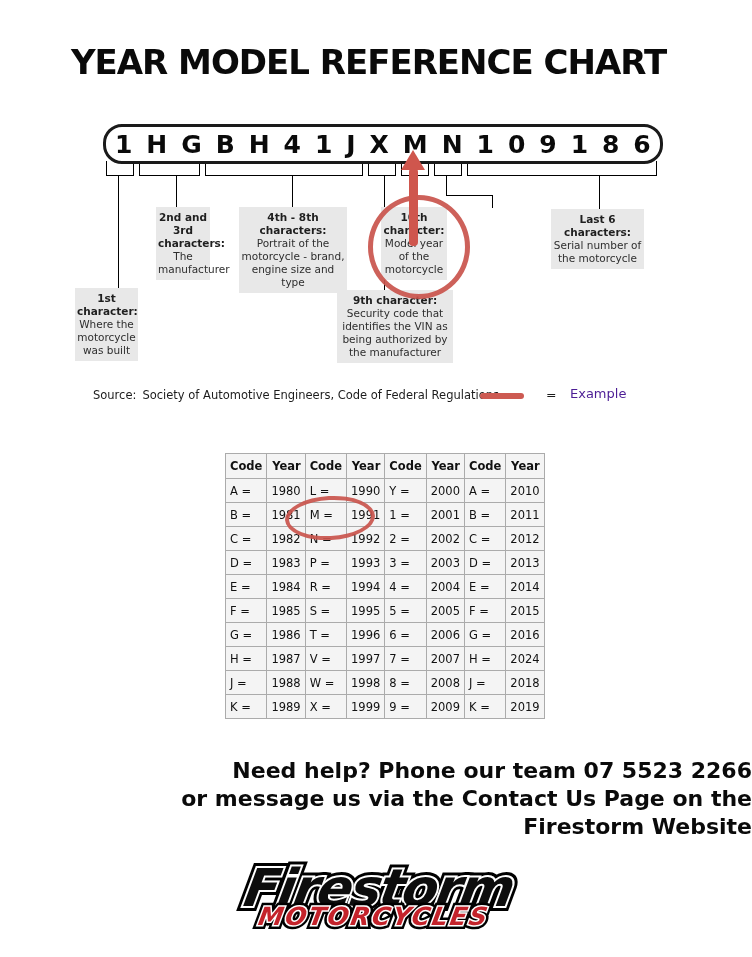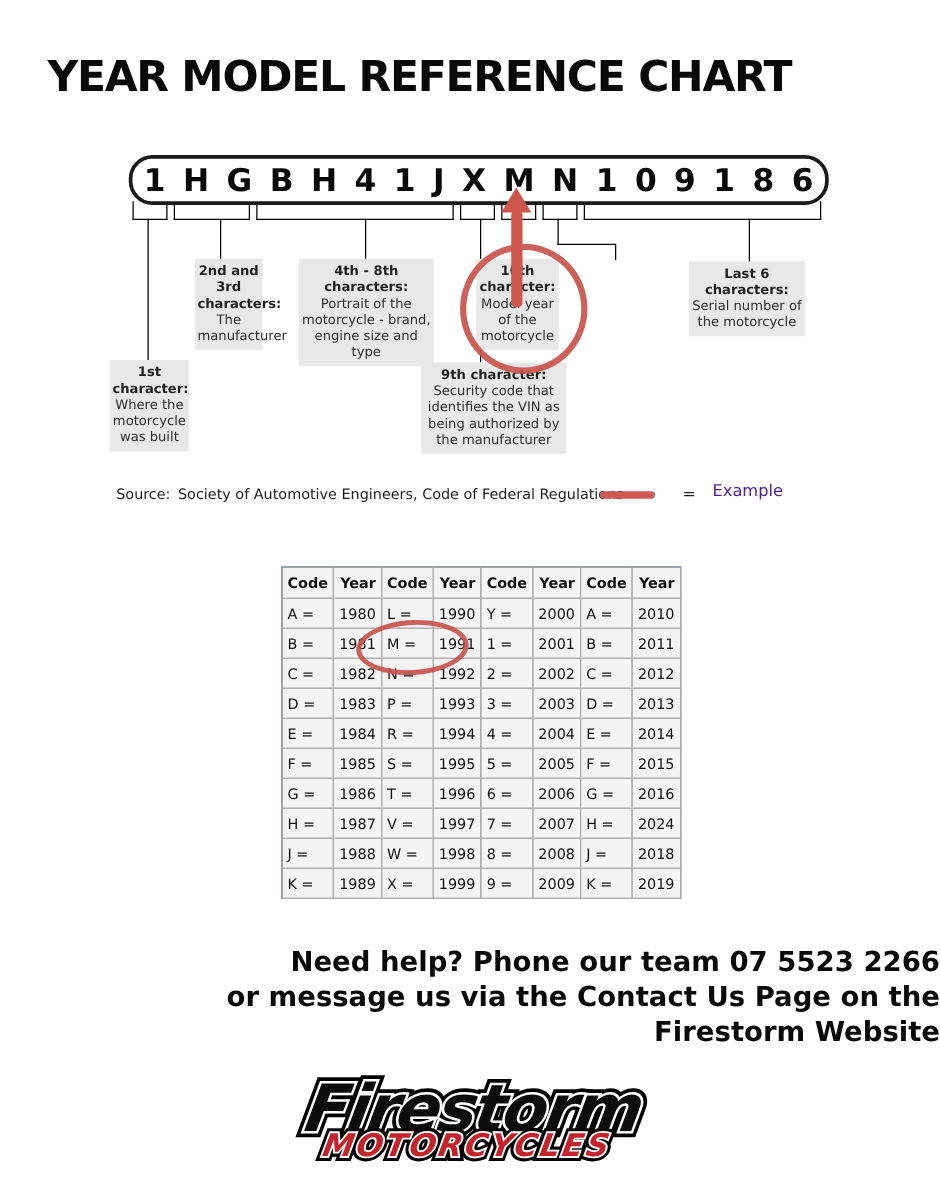--- a/index.html
+++ b/index.html
@@ -4,21 +4,21 @@
 <style>
   html,body{margin:0;padding:0;background:#fff;}
   #canvas{
     position:relative;width:752px;height:957px;margin:0 auto;background:#ffffff;
     font-family:"DejaVu Sans",sans-serif;color:#111;overflow:hidden;
   }
   
   .title{
     position:absolute;top:42px;left:0;width:671px;text-align:center;
     font-family:"DejaVu Sans",sans-serif;font-weight:bold;font-size:34px;
-    letter-spacing:-1px;color:#0a0a0a;
+    letter-spacing:-1px;color:#0a0a0a;padding-left:33px;
   }
   
   .vin-box{
     position:absolute;left:103px;top:124px;width:550px;height:34px;
     border:3px solid #1a1a1a;border-radius:19px;
     display:flex;align-items:center;justify-content:space-around;
     background:#fff;z-index:3;padding:0 2px;
   }
   .vin-char{
     font-family:"DejaVu Sans",sans-serif;font-weight:bold;font-size:25px;
@@ -58,21 +58,21 @@
   .source-line .src-label{margin-right:6px;}
   .legend-line{
     position:absolute;left:480px;top:393px;width:44px;height:6px;
     background:#cd5a52;border-radius:3px;z-index:5;
   }
   .legend-equals{position:absolute;left:546px;top:387px;font-size:12.5px;color:#1c1c1c;}
   .legend-label{position:absolute;left:570px;top:386px;font-size:13px;color:#4c1d95;}
   
   .year-table{
     position:absolute;left:225px;top:453px;border-collapse:collapse;
-    font-size:11.5px;color:#111;background:#0c4a6e;
+    font-size:11.5px;color:#111;background:#84cc16;
   }
   .year-table th,.year-table td{
     border:1px solid #ababab;background:#f4f4f4;box-sizing:border-box;
     padding:0 4px;height:24px;white-space:nowrap;
   }
   .year-table th{height:25px;font-weight:bold;text-align:left;}
   .year-table .col-code{width:36px;text-align:left;}
   .year-table .col-year{width:31px;text-align:right;}
   .table-ellipse{
     position:absolute;left:285px;top:496px;width:82px;height:36px;
@@ -143,21 +143,21 @@
   <div class="stem" style="left:118px;top:175px;height:113px;"></div>
   <div class="stem" style="left:176px;top:175px;height:33px;"></div>
   <div class="stem" style="left:292px;top:175px;height:33px;"></div>
   <div class="stem" style="left:384px;top:175px;height:115px;"></div>
   <div class="stem" style="left:413px;top:175px;height:33px;"></div>
   <div class="stem" style="left:446px;top:175px;height:21px;"></div>
   <div class="hline" style="left:446px;top:195px;width:46px;"></div>
   <div class="stem" style="left:492px;top:195px;height:13px;"></div>
   <div class="stem" style="left:599px;top:175px;height:35px;"></div>
 
-  <div class="callout" style="left:88px;top:288px;width:63px;">
+  <div class="callout" style="left:75px;top:288px;width:63px;">
     <div class="co-head">1st character:</div>
     <div class="co-body">Where the motorcycle was built</div>
   </div>
   <div class="callout" style="left:156px;top:207px;width:54px;">
     <div class="co-head">2nd and 3rd characters:</div>
     <div class="co-body">The manufacturer</div>
   </div>
   <div class="callout" style="left:239px;top:207px;width:108px;">
     <div class="co-head">4th - 8th characters:</div>
     <div class="co-body">Portrait of the motorcycle - brand, engine size and type</div>

